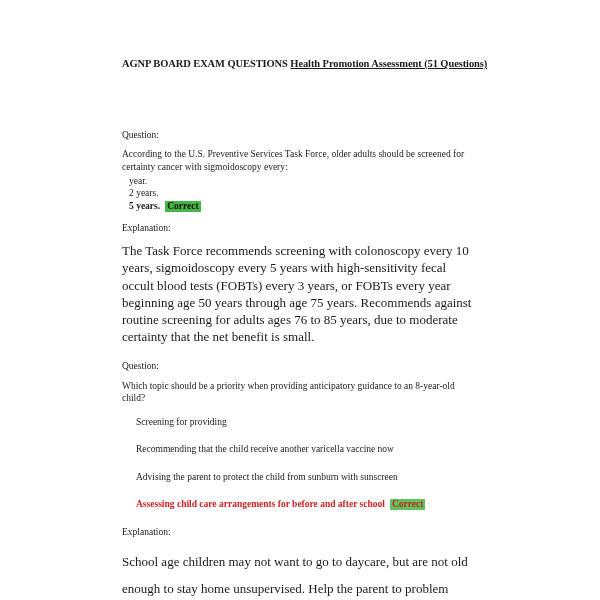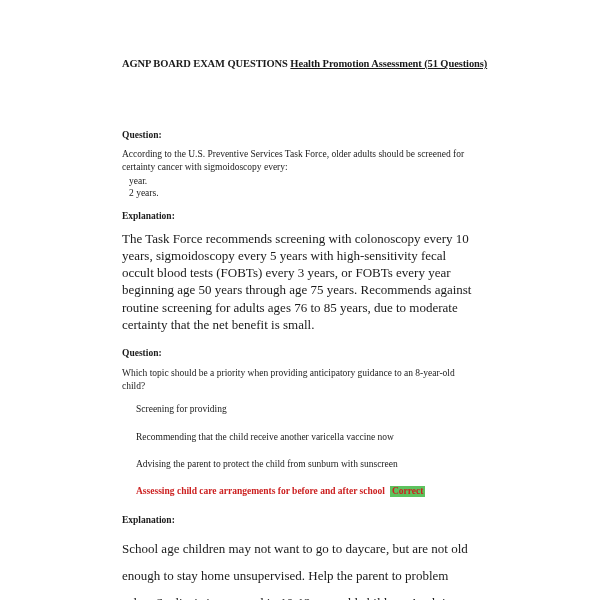--- a/index.html
+++ b/index.html
@@ -33,21 +33,21 @@
     line-height: 1.2;
   }
   .doc-header .title-main { }
   .doc-header .title-sub {
     text-decoration: underline;
   }
 
   
   .label-heading {
     font-size: 9.5px;
-    font-weight: bold;
+    font-weight: normal;
     margin: 0;
     line-height: 1.35;
   }
 
   .stem {
     font-size: 9.5px;
     line-height: 1.33;
     margin: 7px 0 0 0;
     text-align: left;
   }
@@ -133,20 +133,23 @@
 
     <p class="stem">According to the U.S. Preventive Services Task Force, older adults should be screened for certainty cancer with sigmoidoscopy every:</p>
 
     <ul class="options-tight">
       <li>
         <span>year.</span>
       </li>
       <li>
         <span>2 years.</span>
       </li>
+      <li class="is-correct">
+        <span>5 years.</span><span class="badge-correct">Correct</span>
+      </li>
     </ul>
 
     <div class="block-gap-sm"></div>
 
     <p class="label-heading">Explanation:</p>
 
     <p class="explanation-body">The Task Force recommends screening with colonoscopy every 10 years, sigmoidoscopy every 5 years with high-sensitivity fecal occult blood tests (FOBTs) every 3 years, or FOBTs every year beginning age 50 years through age 75 years. Recommends against routine screening for adults ages 76 to 85 years, due to moderate certainty that the net benefit is small.</p>
   </div>
 
   <div class="block-gap-md"></div>

